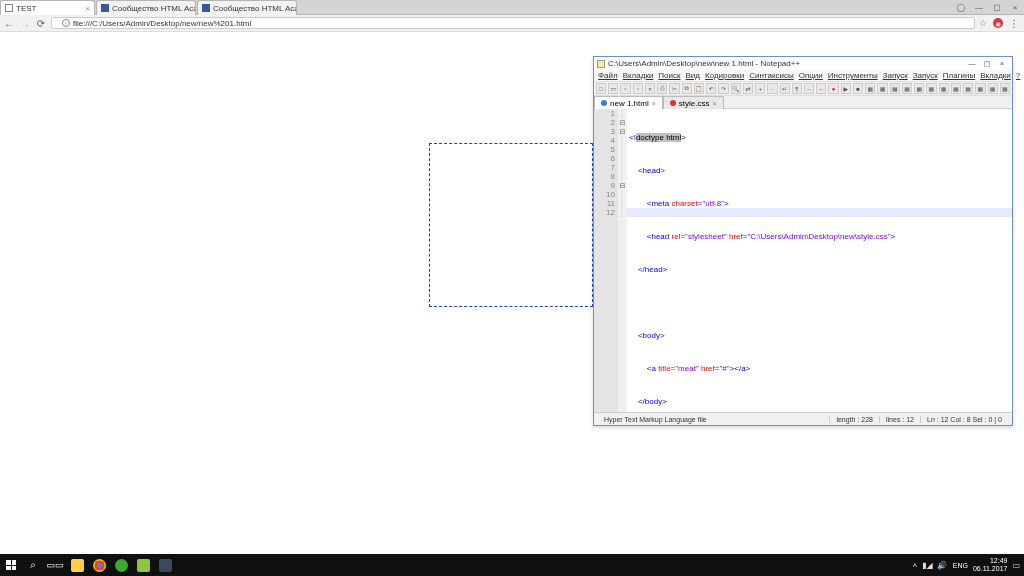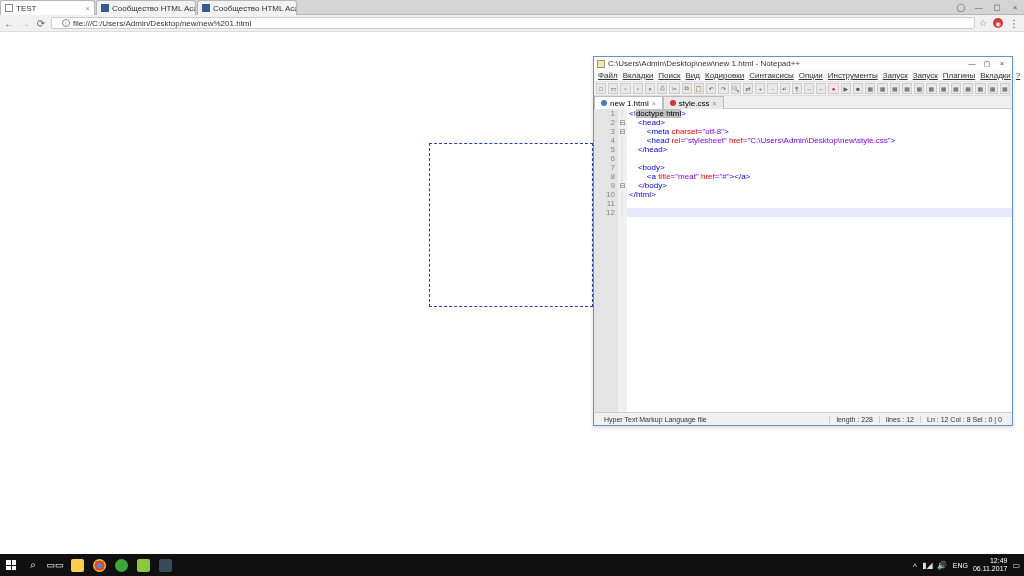--- a/index.html
+++ b/index.html
@@ -42,21 +42,21 @@
 .npp-tab .dot { width:6px; height:6px; border-radius:50%; background:#3a7ad9; }
 .npp-tab .dot.red{ background:#d33; }
 .npp-tab .tab-x { color:#888; font-size:7px; }
 
 .npp-editor { flex: 1; display: flex; background: #fff; font-family: "Courier New", monospace; font-size: 8px; line-height: 9px; overflow:hidden; }
 .gutter { width: 24px; background: #e4e4e4; text-align: right; padding-right: 3px; color: #888; }
 .gutter div { height: 9px; }
 .foldcol { width: 9px; background: #f0f0f0; }
 .foldcol div { height:9px; font-size:7px; color:#888; text-align:center; }
 .code { flex: 1; padding-left: 2px; position:relative; }
-.code .ln { height: 9px; white-space: pre; }
+.code .ln { height: 9px; white-space: pre; margin-top: 24px; }
 .code .hl { position:absolute; left:0; right:0; height:9px; background:#e8e8ff; z-index:0; }
 .code .ln span{ position:relative; z-index:1;}
 .c-blue { color: #0000ff; }
 .c-red { color: #ff0000; }
 .c-purple { color: #8000ff; }
 .c-black { color: #000; }
 
 .npp-status { height: 13px; background: #f0f0f0; border-top: 1px solid #ccc; display: flex; align-items: center; font-size: 7px; color: #333; padding: 0 4px; }
 .npp-status .cell { padding: 0 6px; border-right: 1px solid #ccc; }
 

